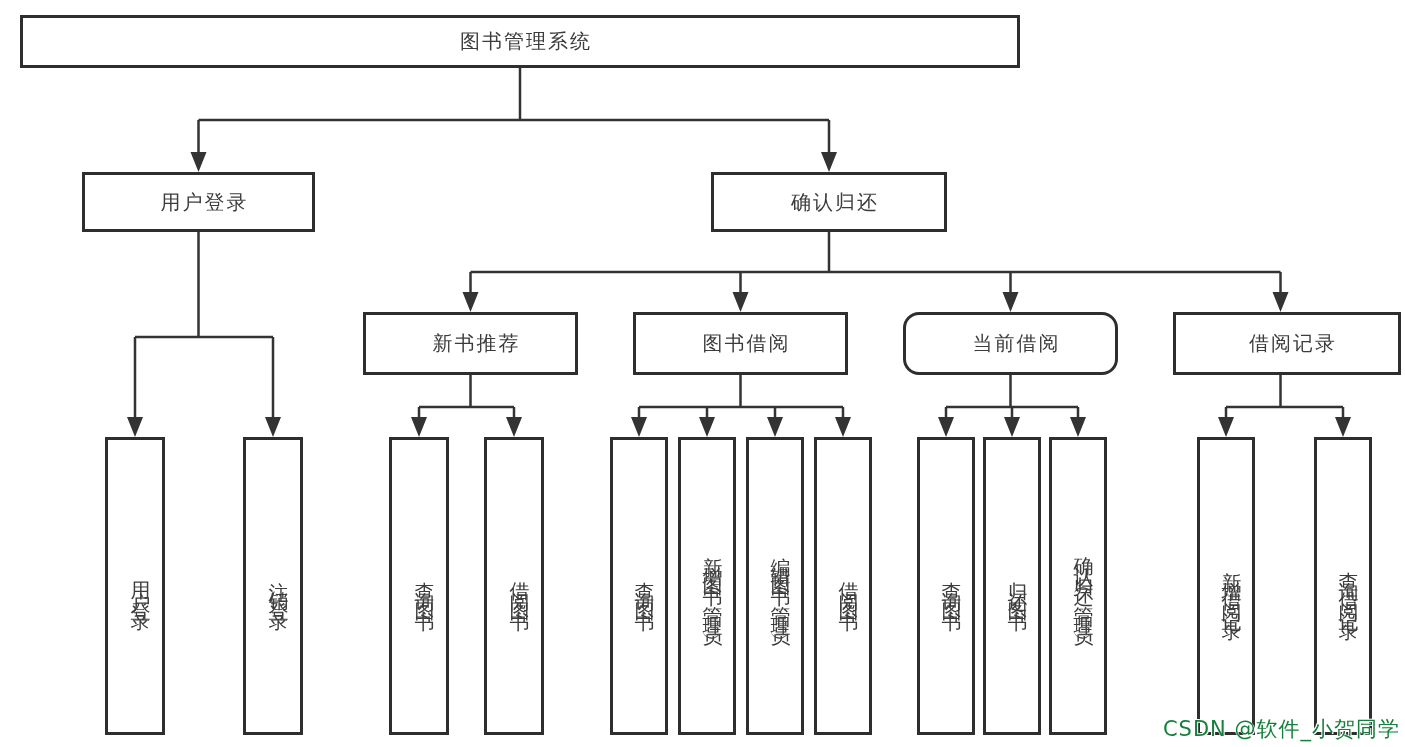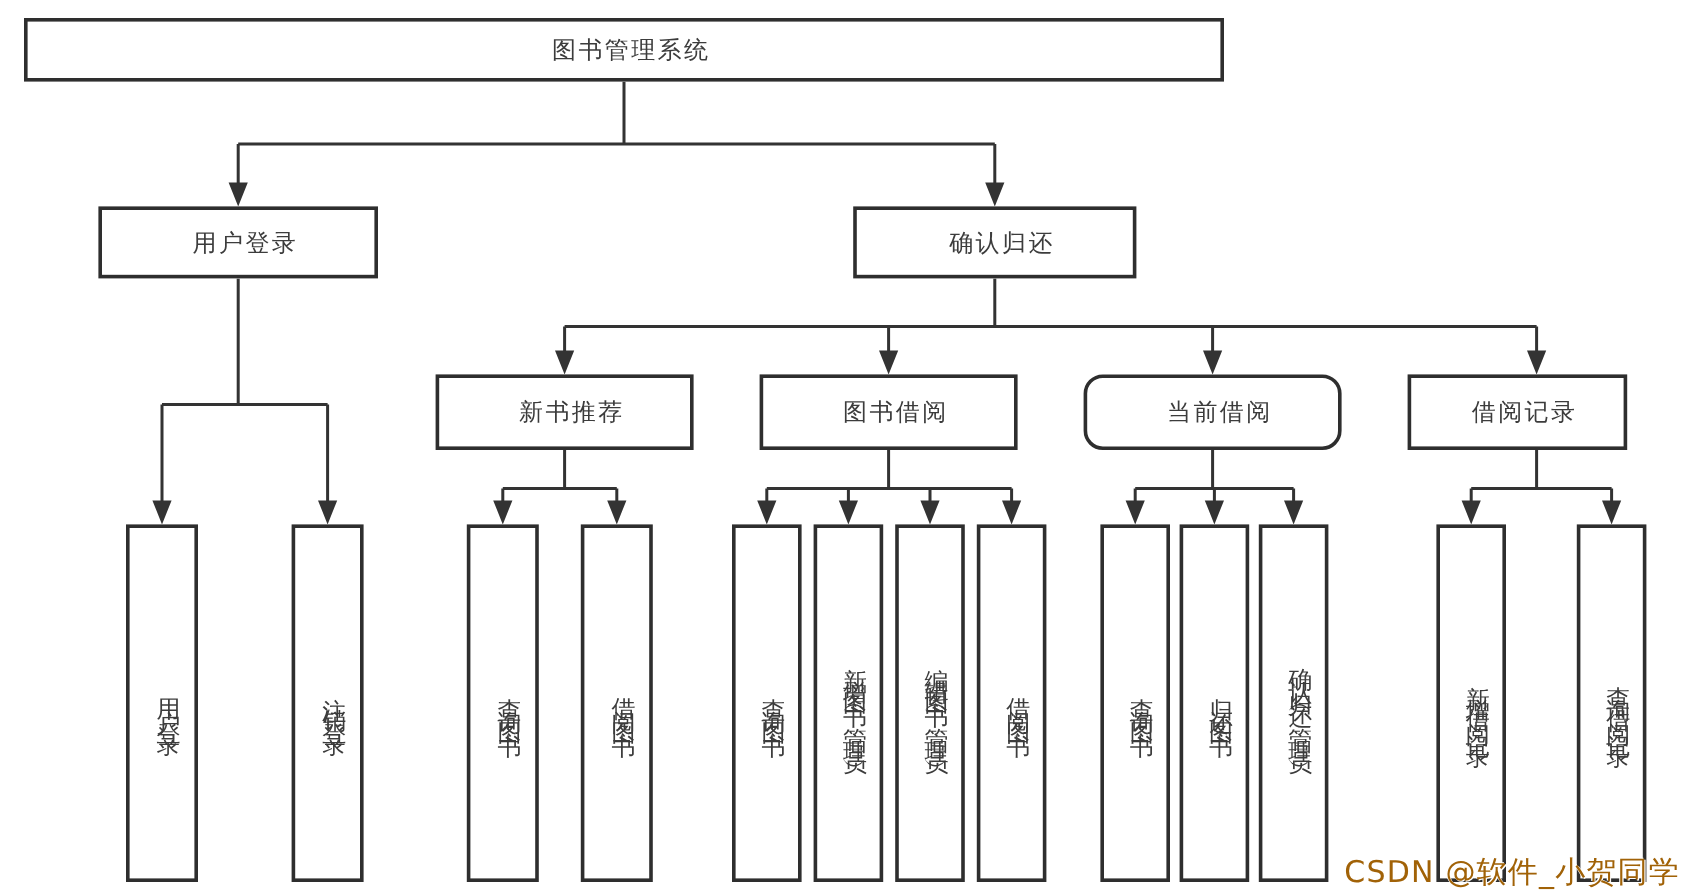--- a/index.html
+++ b/index.html
@@ -18,21 +18,21 @@
   .hnode{font-size:20px;letter-spacing:2px;}
   .root{font-size:20px;}
   .vnode{width:60px;top:437px;height:298px;}
   .vtext{
     writing-mode:vertical-rl;text-orientation:mixed;
     font-size:20px;letter-spacing:10px;line-height:1;
     white-space:nowrap;
   }
   .watermark{
     position:absolute;right:5px;bottom:4px;z-index:2;
-    font-size:25px;color:#a16207;letter-spacing:1px;
+    font-size:21px;color:#15803d;letter-spacing:1px;
     text-shadow:1px 1px 0 #ffffff,-1px -1px 0 #ffffff;
   }
 </style>
 </head>
 <body>
 
 <div class="canvas">
 
   <svg class="wires" width="1405" height="747" viewBox="0 0 1405 747">
     <path fill="none" stroke="#333333" stroke-width="2.5" d="M520 68 V120 M198.5 120 H829 M198.5 120 V166 M829 120 V166
@@ -76,21 +76,21 @@
 
   <div class="node hnode" style="left:363px;top:312px;width:215px;height:63px;">
     <span>新书推荐</span>
   </div>
   <div class="node hnode" style="left:633px;top:312px;width:215px;height:63px;">
     <span>图书借阅</span>
   </div>
   <div class="node hnode" style="left:903px;top:312px;width:215px;height:63px;border-radius:16px;">
     <span>当前借阅</span>
   </div>
-  <div class="node hnode" style="left:1173px;top:312px;width:183px;height:63px;">
+  <div class="node hnode" style="left:1173px;top:312px;width:228px;height:63px;">
     <span>借阅记录</span>
   </div>
 
   <div class="node vnode" style="left:105px;">
     <span class="vtext">用户登录</span>
   </div>
   <div class="node vnode" style="left:243px;">
     <span class="vtext">注销登录</span>
   </div>
 

